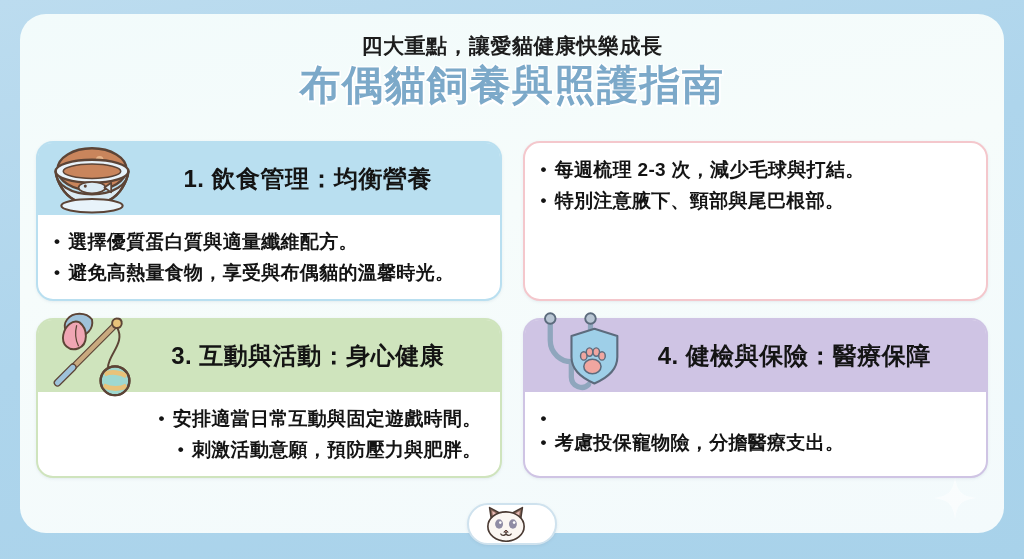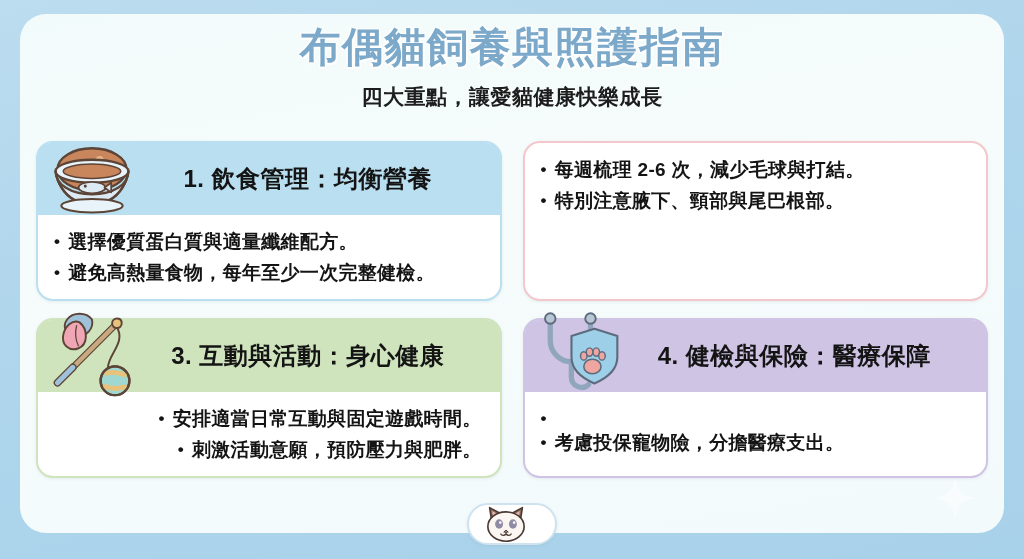--- a/index.html
+++ b/index.html
@@ -164,22 +164,22 @@
 
 <div id="poster">
 
   <div id="inner-panel">
     <svg class="sparkle" viewBox="0 0 40 40">
       <path d="M20 0 C22 14 26 18 40 20 C26 22 22 26 20 40 C18 26 14 22 0 20 C14 18 18 14 20 0 Z" fill="#ffffff"></path>
     </svg>
   </div>
 
   <div id="header">
+    <div id="subtitle">四大重點，讓愛貓健康快樂成長</div>
     <div id="main-title">布偶貓飼養與照護指南</div>
-    <div id="subtitle">四大重點，讓愛貓健康快樂成長</div>
   </div>
 
   <div id="grid">
 
     <div class="card" style="--accent:#b9dff0">
       <div class="card-head">
         <svg class="card-icon" viewBox="0 0 100 96">
           <ellipse cx="50" cy="40" rx="36" ry="22" fill="#c9855c" stroke="#5c4436" stroke-width="2.4"></ellipse>
           <circle cx="36" cy="34" r="4.5" fill="#e8b489"></circle>
           <circle cx="58" cy="30" r="4" fill="#e8b489"></circle>
@@ -199,30 +199,30 @@
         </svg>
         <div class="card-title">1. 飲食管理：均衡營養</div>
       </div>
       <div class="card-body">
         <div class="bullet-row">
           <span class="bullet-dot">•</span>
           <span>選擇優質蛋白質與適量纖維配方。</span>
         </div>
         <div class="bullet-row">
           <span class="bullet-dot">•</span>
-          <span>避免高熱量食物，每年至少一次完整健檢。</span>
+          <span>避免高熱量食物，享受與布偶貓的溫馨時光。</span>
         </div>
       </div>
     </div>
 
     <div class="card" style="--accent:#f4c7cc">
       <div class="card-body">
         <div class="bullet-row">
           <span class="bullet-dot">•</span>
-          <span>每週梳理 2-6 次，減少毛球與打結。</span>
+          <span>每週梳理 2-3 次，減少毛球與打結。</span>
         </div>
         <div class="bullet-row">
           <span class="bullet-dot">•</span>
           <span>特別注意腋下、頸部與尾巴根部。</span>
         </div>
       </div>
     </div>
 
     <div class="card" style="--accent:#cfe4bd">
       <div class="card-head">

